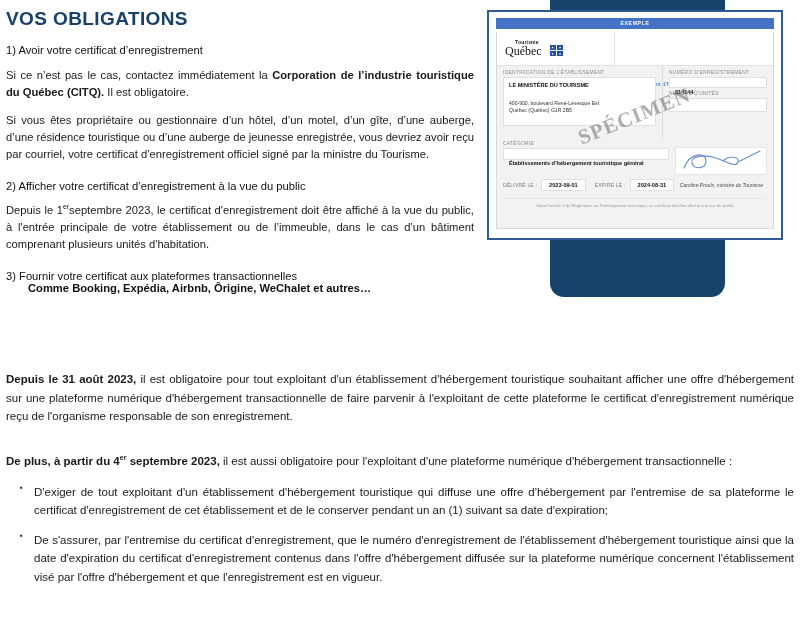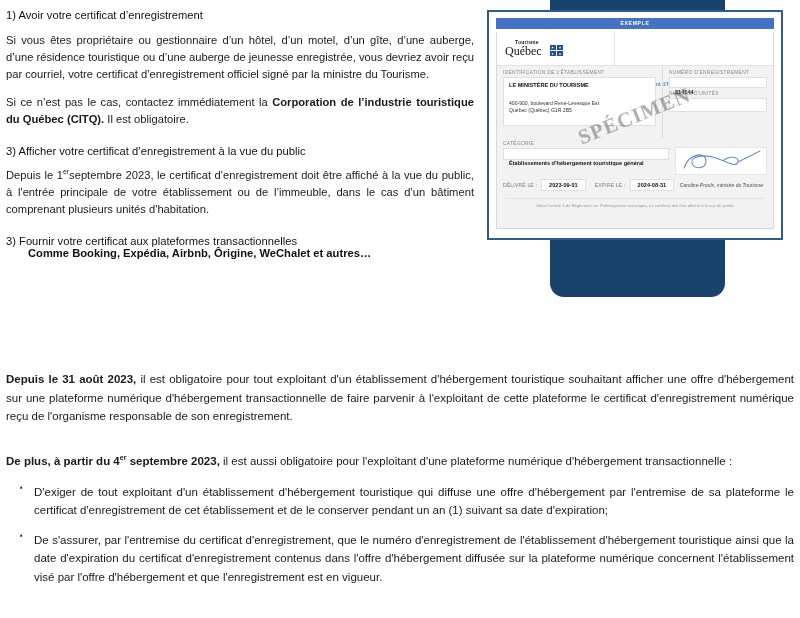--- a/index.html
+++ b/index.html
@@ -230,28 +230,29 @@
       <span class="date-label" style="margin-left:9px;">EXPIRE LE :</span>
       <span class="date-box">2024-08-31</span>
       <span class="sig-name">Caroline Proulx, ministre du Tourisme</span>
     </div>
 
     <div class="cert-foot">Selon l'article 3 du Règlement sur l'hébergement touristique, ce certificat doit être affiché à la vue du public</div>
   </div>
 </div>
 
 <div id="content">
+  <h1 id="page-title">VOS OBLIGATIONS</h1>
 
   <p class="h-item">1) Avoir votre certificat d’enregistrement</p>
-  <p class="para">Si vous êtes propriétaire ou gestionnaire d’un hôtel, d’un motel, d’un gîte, d’une auberge, d’une résidence touristique ou d’une auberge de jeunesse enregistrée, vous devriez avoir reçu par courriel, votre certificat d’enregistrement officiel signé par la ministre du Tourisme.</p>
   <p class="para">
     <span>Si ce n’est pas le cas, contactez immédiatement la </span><b>Corporation de l’industrie touristique du Québec (CITQ).</b><span> Il est obligatoire.</span>
   </p>
-
-  <p class="h-item" style="margin-top:16px;">3) Afficher votre certificat d’enregistrement à la vue du public</p>
+  <p class="para">Si vous êtes propriétaire ou gestionnaire d’un hôtel, d’un motel, d’un gîte, d’une auberge, d’une résidence touristique ou d’une auberge de jeunesse enregistrée, vous devriez avoir reçu par courriel, votre certificat d’enregistrement officiel signé par la ministre du Tourisme.</p>
+
+  <p class="h-item" style="margin-top:16px;">2) Afficher votre certificat d’enregistrement à la vue du public</p>
   <p class="para">
     <span>Depuis le 1</span><sup>er</sup><span>septembre 2023, le certificat d'enregistrement doit être affiché à la vue du public, à l'entrée principale de votre établissement ou de l’immeuble, dans le cas d’un bâtiment comprenant plusieurs unités d'habitation.</span>
   </p>
 
   <p class="h-item" style="margin-top:16px;margin-bottom:4px;">3) Fournir votre certificat aux plateformes transactionnelles</p>
   <p class="sub-line">Comme Booking, Expédia, Airbnb, Ôrigine, WeChalet et autres…</p>
 </div>
 
 <div id="wide">
   <p class="wpara">

